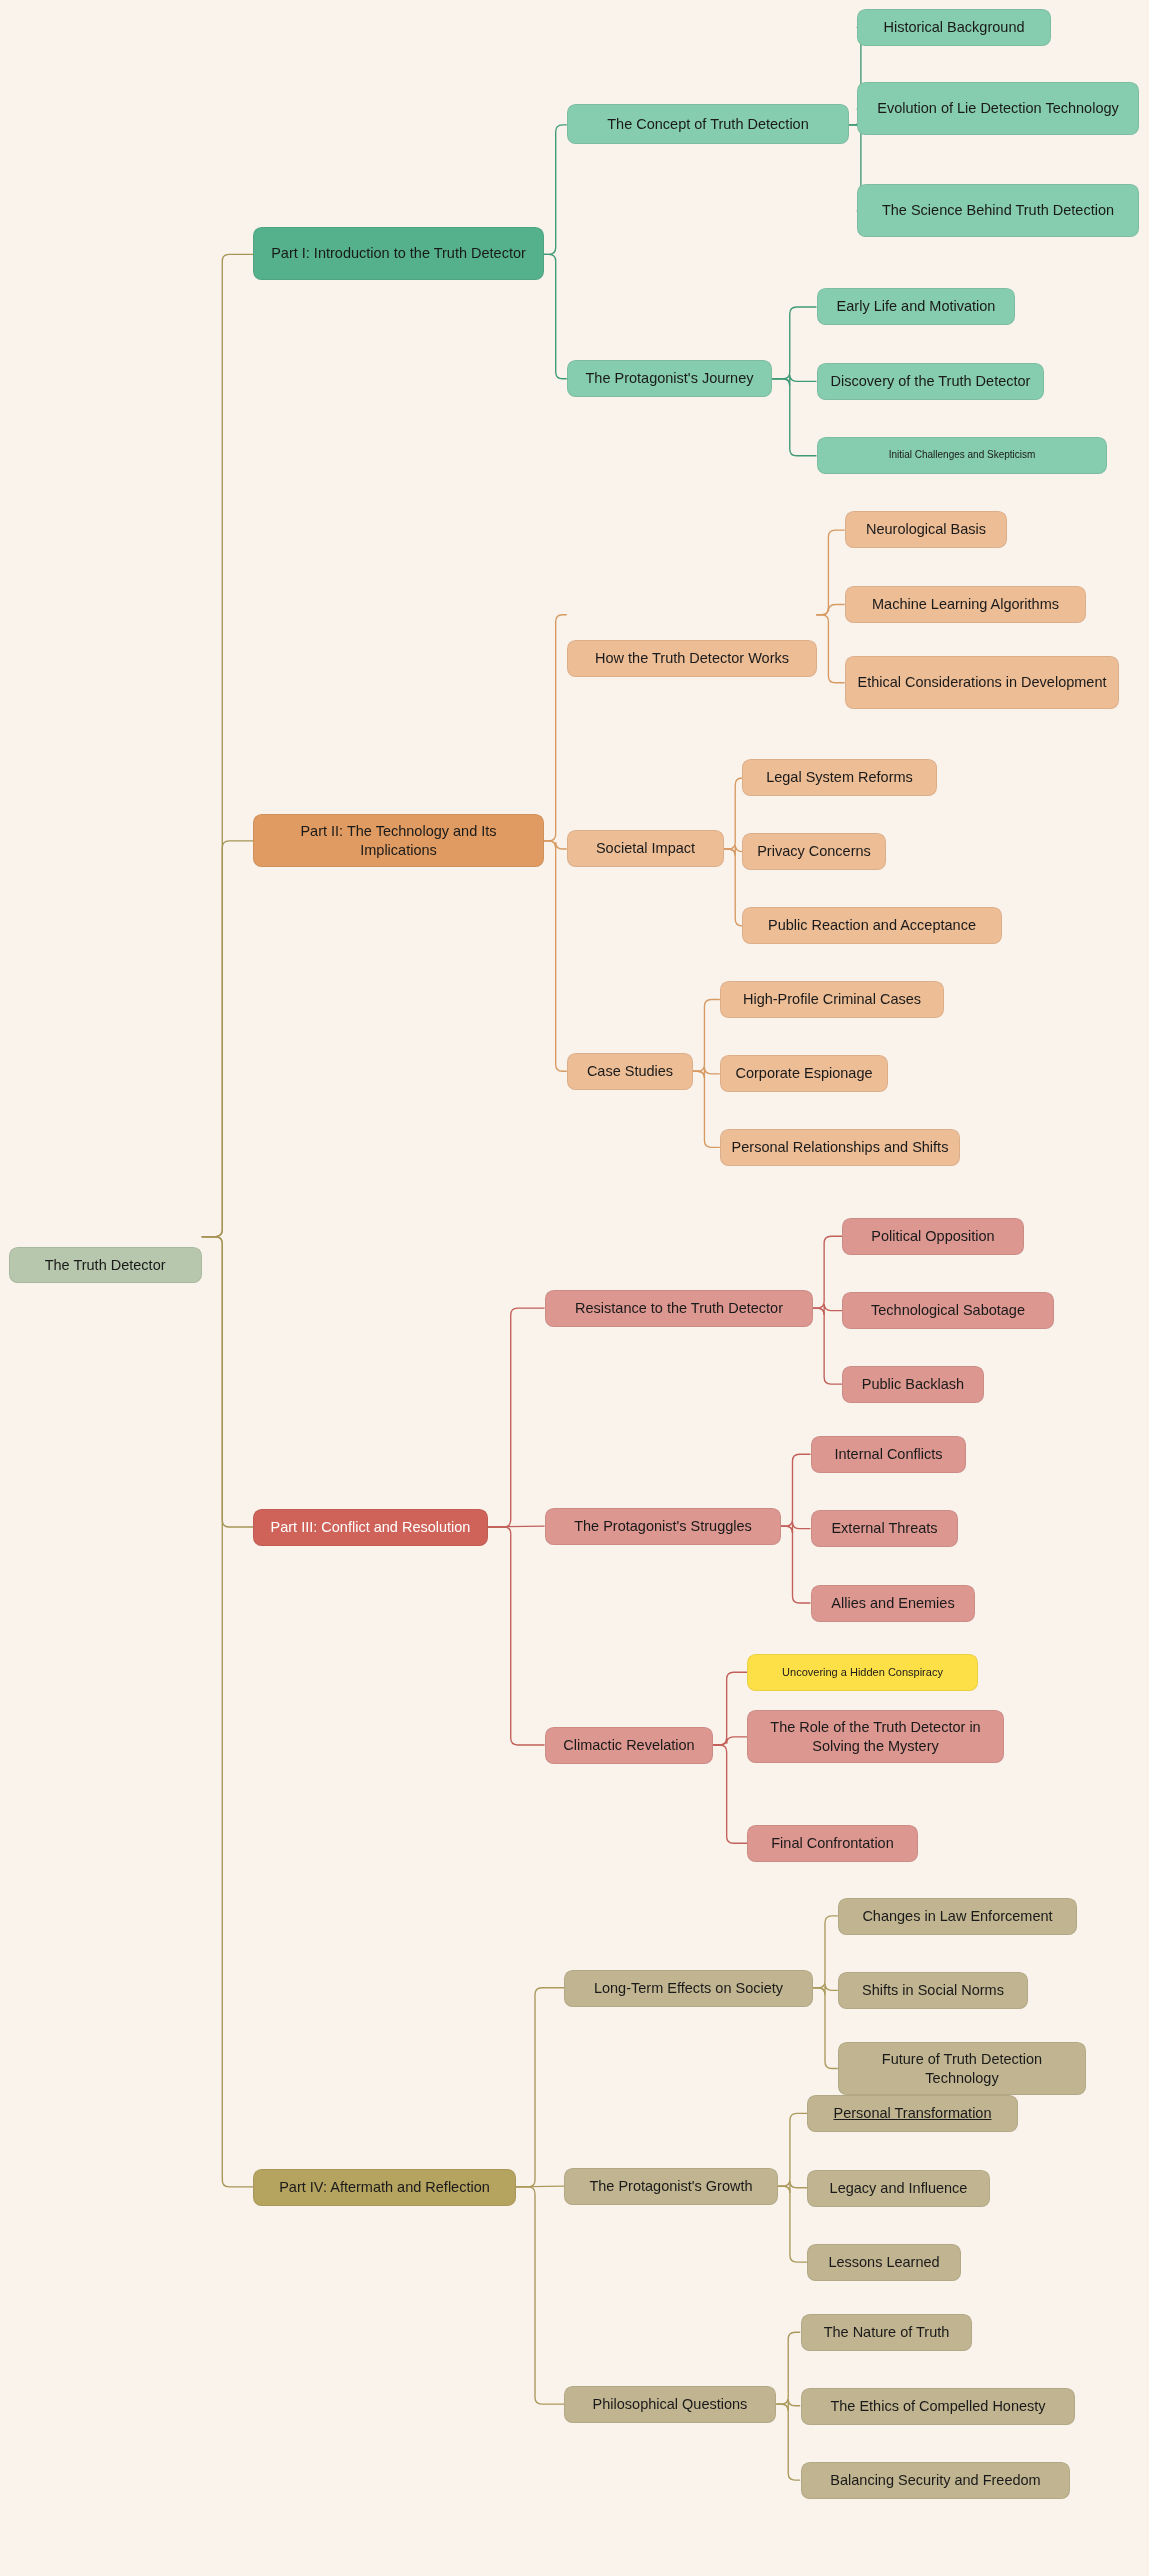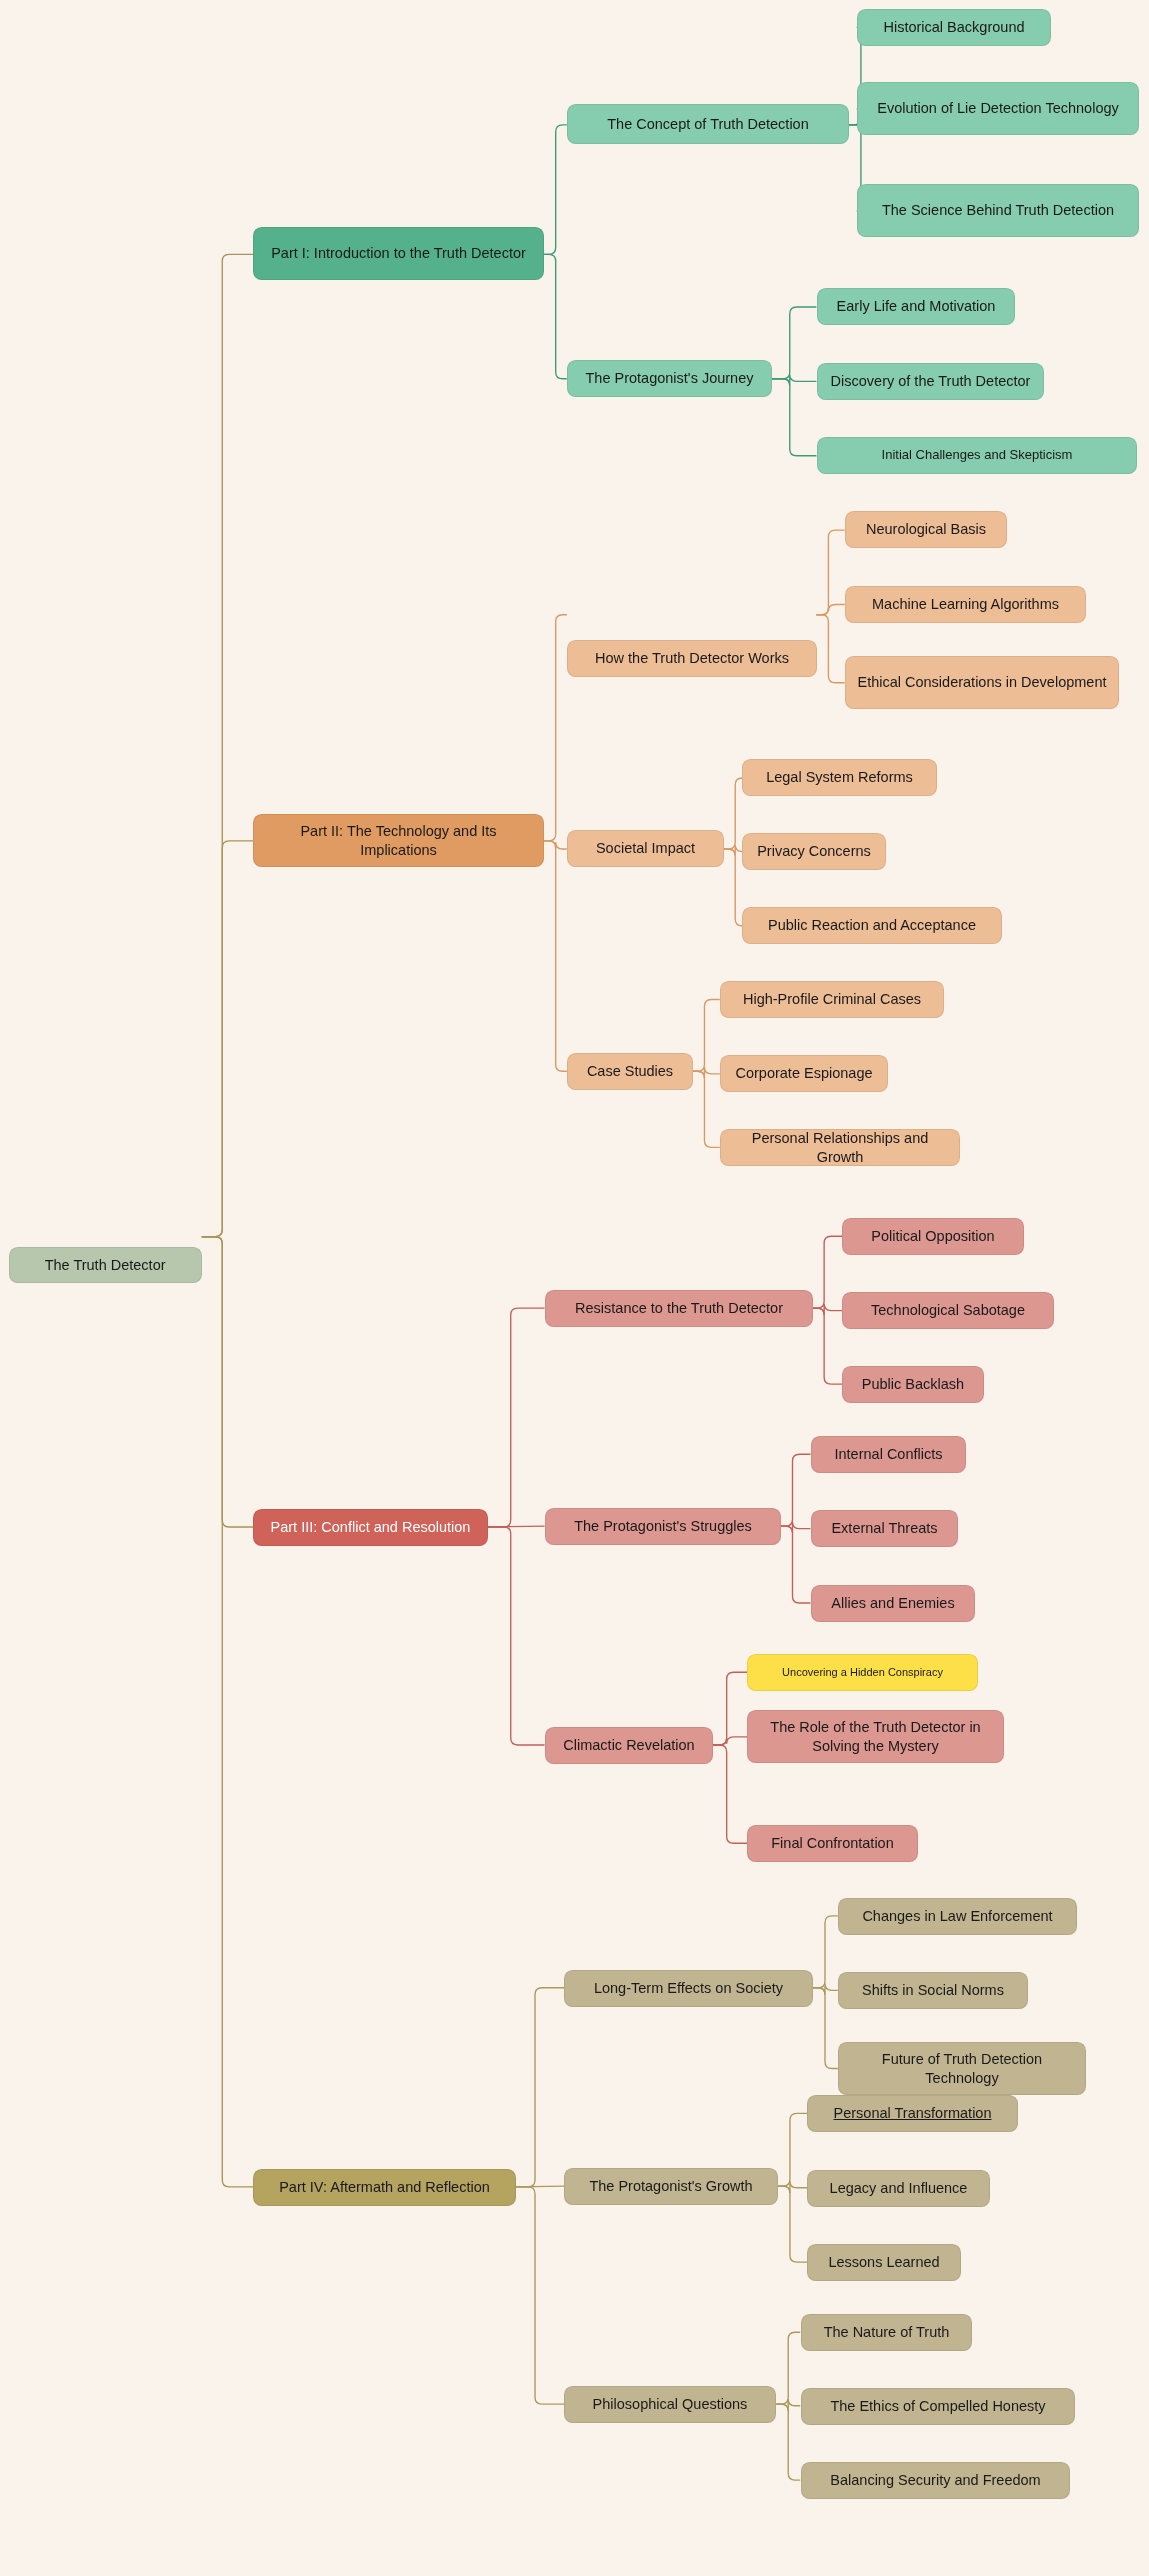--- a/index.html
+++ b/index.html
@@ -81,34 +81,34 @@
     </svg>
 <div class="node" style="left: 8.6px; top: 1247px; width: 193px; height: 36px; background: rgb(182, 199, 173); font-size: 14.5px;">The Truth Detector</div>
     <div class="node" style="left: 253px; top: 227px; width: 291px; height: 53px; background: rgb(84, 177, 140); font-size: 14.5px;">Part I: Introduction to the Truth Detector</div>
     <div class="node" style="left: 567px; top: 104px; width: 282px; height: 40px; background: rgb(134, 204, 174); font-size: 14.5px;">The Concept of Truth Detection</div>
     <div class="node" style="left: 857px; top: 8.6px; width: 194px; height: 37px; background: rgb(134, 204, 174); font-size: 14.5px;">Historical Background</div>
     <div class="node" style="left: 857px; top: 82px; width: 282px; height: 53px; background: rgb(134, 204, 174); font-size: 14.5px;">Evolution of Lie Detection Technology</div>
     <div class="node" style="left: 857px; top: 184px; width: 282px; height: 53px; background: rgb(134, 204, 174); font-size: 14.5px;">The Science Behind Truth Detection</div>
     <div class="node" style="left: 567px; top: 360px; width: 205px; height: 37px; background: rgb(134, 204, 174); font-size: 14.5px;">The Protagonist's Journey</div>
     <div class="node" style="left: 817px; top: 288px; width: 198px; height: 37px; background: rgb(134, 204, 174); font-size: 14.5px;">Early Life and Motivation</div>
     <div class="node" style="left: 817px; top: 363px; width: 227px; height: 37px; background: rgb(134, 204, 174); font-size: 14.5px;">Discovery of the Truth Detector</div>
-    <div class="node" style="left: 817px; top: 437px; width: 320px; height: 37px; background: rgb(134, 204, 174); font-size: 13px;">Initial Challenges and Skepticism</div>
+    <div class="node" style="left: 817px; top: 437px; width: 290px; height: 37px; background: rgb(134, 204, 174); font-size: 10px;">Initial Challenges and Skepticism</div>
     <div class="node" style="left: 253px; top: 814px; width: 291px; height: 53px; background: rgb(223, 155, 97); font-size: 14.5px;">Part II: The Technology and Its Implications</div>
     <div class="node" style="left: 567px; top: 596px; width: 250px; height: 37px; background: rgb(237, 189, 150); font-size: 14.5px; margin-top: 44px;">How the Truth Detector Works</div>
     <div class="node" style="left: 845px; top: 511px; width: 162px; height: 37px; background: rgb(237, 189, 150); font-size: 14.5px;">Neurological Basis</div>
     <div class="node" style="left: 845px; top: 586px; width: 241px; height: 37px; background: rgb(237, 189, 150); font-size: 14.5px;">Machine Learning Algorithms</div>
     <div class="node" style="left: 845px; top: 656px; width: 274px; height: 53px; background: rgb(237, 189, 150); font-size: 14.5px;">Ethical Considerations in Development</div>
     <div class="node" style="left: 567px; top: 830px; width: 157px; height: 37px; background: rgb(237, 189, 150); font-size: 14.5px;">Societal Impact</div>
     <div class="node" style="left: 742px; top: 759px; width: 195px; height: 37px; background: rgb(237, 189, 150); font-size: 14.5px;">Legal System Reforms</div>
     <div class="node" style="left: 742px; top: 833px; width: 144px; height: 37px; background: rgb(237, 189, 150); font-size: 14.5px;">Privacy Concerns</div>
     <div class="node" style="left: 742px; top: 907px; width: 260px; height: 37px; background: rgb(237, 189, 150); font-size: 14.5px;">Public Reaction and Acceptance</div>
     <div class="node" style="left: 567px; top: 1053px; width: 126px; height: 37px; background: rgb(237, 189, 150); font-size: 14.5px;">Case Studies</div>
     <div class="node" style="left: 720px; top: 981px; width: 224px; height: 37px; background: rgb(237, 189, 150); font-size: 14.5px;">High-Profile Criminal Cases</div>
     <div class="node" style="left: 720px; top: 1055px; width: 168px; height: 37px; background: rgb(237, 189, 150); font-size: 14.5px;">Corporate Espionage</div>
-    <div class="node" style="left: 720px; top: 1129px; width: 240px; height: 37px; background: rgb(237, 189, 150); font-size: 14.5px;">Personal Relationships and Growth</div>
+    <div class="node" style="left: 720px; top: 1129px; width: 240px; height: 37px; background: rgb(237, 189, 150); font-size: 14.5px;">Personal Relationships and Shifts</div>
     <div class="node white-text" style="left: 253px; top: 1509px; width: 235px; height: 37px; background: rgb(207, 99, 89); font-size: 14.5px;">Part III: Conflict and Resolution</div>
     <div class="node" style="left: 545px; top: 1290px; width: 268px; height: 37px; background: rgb(220, 151, 145); font-size: 14.5px;">Resistance to the Truth Detector</div>
     <div class="node" style="left: 842px; top: 1218px; width: 182px; height: 37px; background: rgb(220, 151, 145); font-size: 14.5px;">Political Opposition</div>
     <div class="node" style="left: 842px; top: 1292px; width: 212px; height: 37px; background: rgb(220, 151, 145); font-size: 14.5px;">Technological Sabotage</div>
     <div class="node" style="left: 842px; top: 1366px; width: 142px; height: 37px; background: rgb(220, 151, 145); font-size: 14.5px;">Public Backlash</div>
     <div class="node" style="left: 545px; top: 1508px; width: 236px; height: 37px; background: rgb(220, 151, 145); font-size: 14.5px;">The Protagonist's Struggles</div>
     <div class="node" style="left: 811px; top: 1436px; width: 155px; height: 37px; background: rgb(220, 151, 145); font-size: 14.5px;">Internal Conflicts</div>
     <div class="node" style="left: 811px; top: 1510px; width: 147px; height: 37px; background: rgb(220, 151, 145); font-size: 14.5px;">External Threats</div>
     <div class="node" style="left: 811px; top: 1585px; width: 164px; height: 37px; background: rgb(220, 151, 145); font-size: 14.5px;">Allies and Enemies</div>
     <div class="node" style="left: 545px; top: 1727px; width: 168px; height: 37px; background: rgb(220, 151, 145); font-size: 14.5px;">Climactic Revelation</div>

